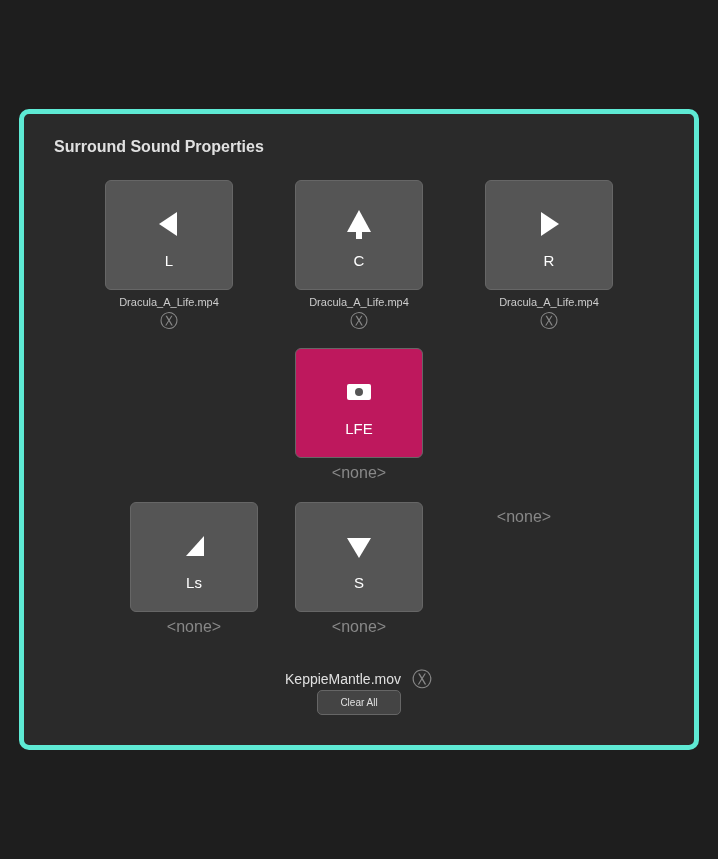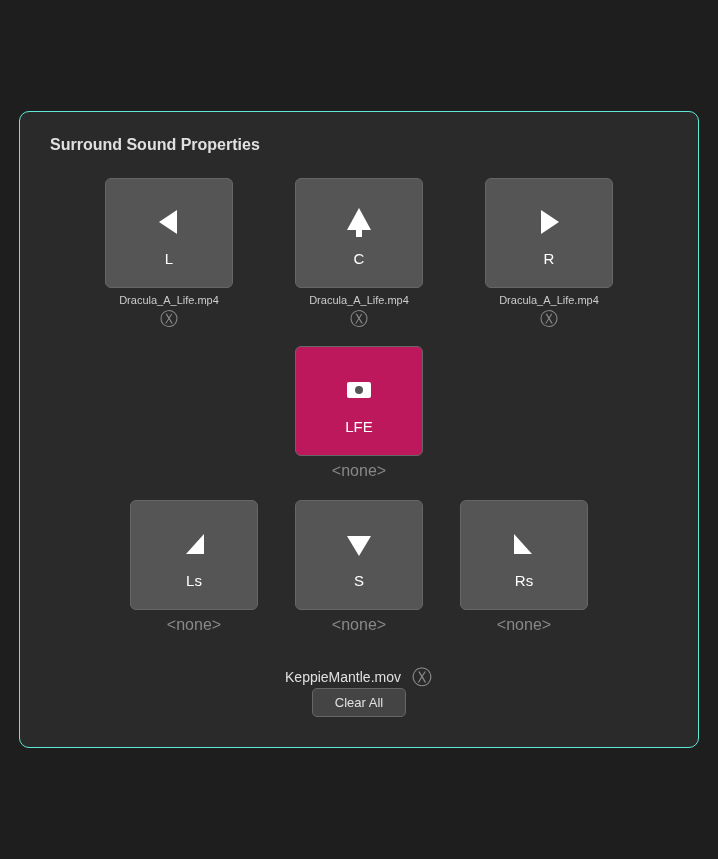--- a/index.html
+++ b/index.html
@@ -11,21 +11,21 @@
       align-items: center;
       min-height: 100vh;
       font-family: -apple-system, BlinkMacSystemFont, "Helvetica Neue", sans-serif;
     }
 
     .panel {
       background: #2a2a2a;
       border-radius: 10px;
       width: 680px;
       padding: 24px 30px 30px 30px;
-      border: 1px solid #5eead4;
+      border: 5px solid #5eead4;
     }
 
     .panel-title {
       color: #e0e0e0;
       font-size: 16px;
       font-weight: 600;
       margin-bottom: 24px;
     }
 
     .channels-grid {
@@ -141,21 +141,21 @@
       align-items: center;
       justify-content: center;
     }
 
     .clear-all-btn {
       background: #444444;
       color: #e0e0e0;
       border: 1px solid #666;
       border-radius: 5px;
       padding: 6px 22px;
-      font-size: 13px;
+      font-size: 10px;
       cursor: pointer;
       font-family: inherit;
     }
 
     
     svg {
       fill: white;
     }
   </style>
 </head>
@@ -251,29 +251,20 @@
             <svg width="40" height="40" viewBox="0 0 40 40">
               <polygon points="8,12 32,12 20,32" fill="white"></polygon>
             </svg>
           </div>
           <span class="channel-label">S</span>
         </div>
         <span class="channel-none">&lt;none&gt;</span>
       </div>
 
       <div class="channel-slot">
-        <div class="channel-box">
-          <div class="channel-icon">
-
-            <svg width="40" height="40" viewBox="0 0 40 40">
-              <polygon points="10,10 10,30 28,30" fill="white"></polygon>
-            </svg>
-          </div>
-          <span class="channel-label">Rs</span>
-        </div>
         <span class="channel-none">&lt;none&gt;</span>
       </div>
 
     </div>
 
   </div>
 
   <div class="bottom-section">
     <div class="current-file-row">
       <span class="current-filename">KeppieMantle.mov</span>

